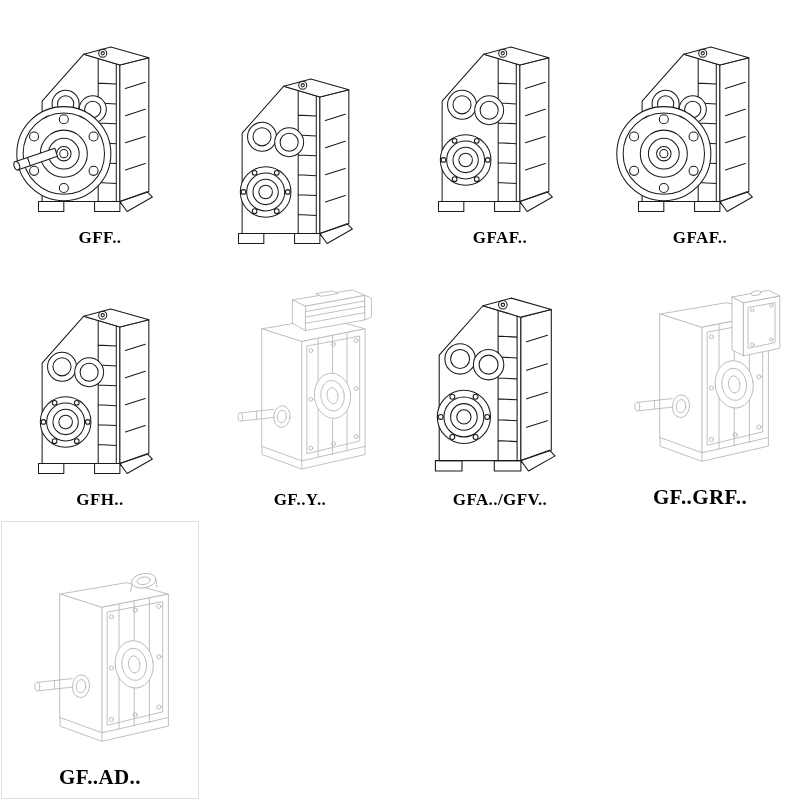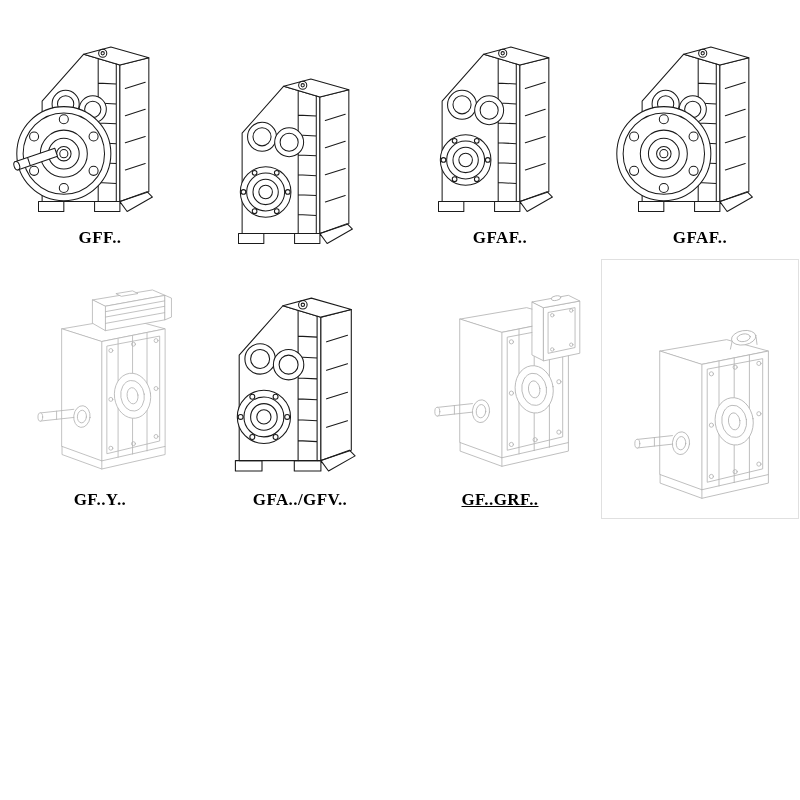--- a/index.html
+++ b/index.html
@@ -16,21 +16,21 @@
   }
   .cell.boxed{outline:1px solid #e0e0e0;outline-offset:-2px;}
   .drawing{width:190px;height:208px;display:block;}
   .row3 .drawing{height:222px;}
   .solid{color:#1b1b1b;}
   .light{color:#b4b4b4;}
   .label{
     font-weight:bold;font-size:17px;letter-spacing:.4px;color:#000;
     text-align:center;padding:2px 0 10px;white-space:nowrap;
   }
-  .label.large{font-size:17px;text-decoration:underline;}
+  .label.large{font-size:21px;}
 </style>
 </head>
 <body>
 
 <svg width="0" height="0" style="position:absolute" aria-hidden="true">
   <defs>
 
     <g id="s-body">
       <path d="M36 92 L82 40 L122 52 L122 203 L36 203 Z" fill="#fff"></path>
       <path d="M122 52 L154 44 L154 192 L122 203 Z" fill="#fff"></path>
@@ -177,20 +177,26 @@
     <div class="label">GFAF..</div>
   </div>
 
   <div class="cell">
     <svg class="drawing solid" viewBox="0 0 200 230">
         <use href="#s-flange"></use>
       </svg>
     <div class="label">GFAF..</div>
   </div>
 
+  <div class="cell">
+    <svg class="drawing solid" viewBox="0 0 200 230">
+        <use href="#s-bore"></use>
+      </svg>
+    <div class="label">GFH..</div>
+  </div>
 
 
 
   <div class="cell">
     <svg class="drawing light" viewBox="0 0 200 230">
         <use href="#s-y"></use>
       </svg>
     <div class="label">GF..Y..</div>
   </div>
 
@@ -206,15 +212,16 @@
     <svg class="drawing light" viewBox="0 0 200 230">
         <use href="#s-grf"></use>
       </svg>
     <div class="label large">GF..GRF..</div>
   </div>
 
   <div class="cell row3 boxed">
     <svg class="drawing light" viewBox="0 0 200 230">
         <use href="#s-ad"></use>
       </svg>
+    <div class="label large">GF..AD..</div>
   </div>
 
 </div>
 
 </body></html>

